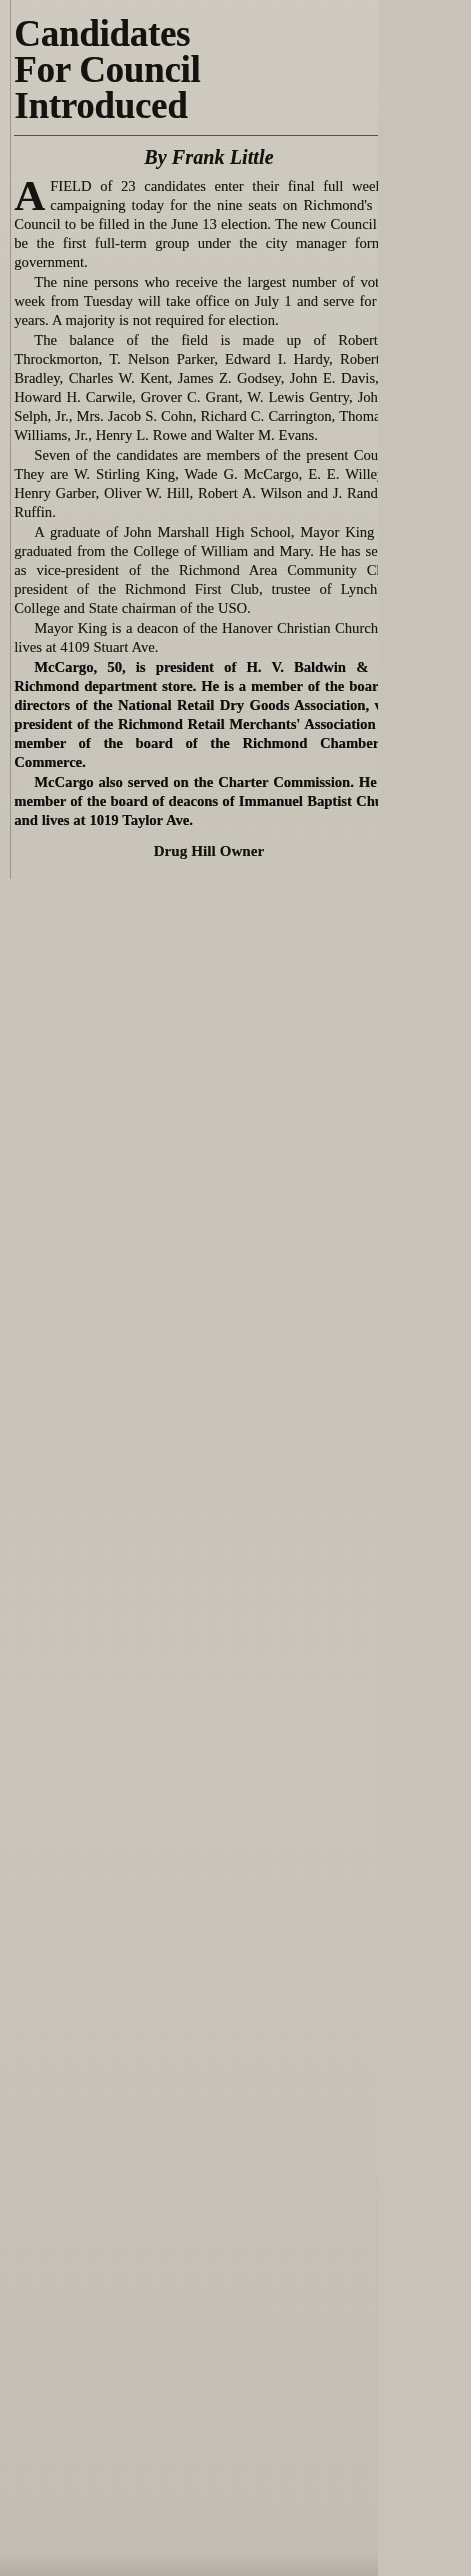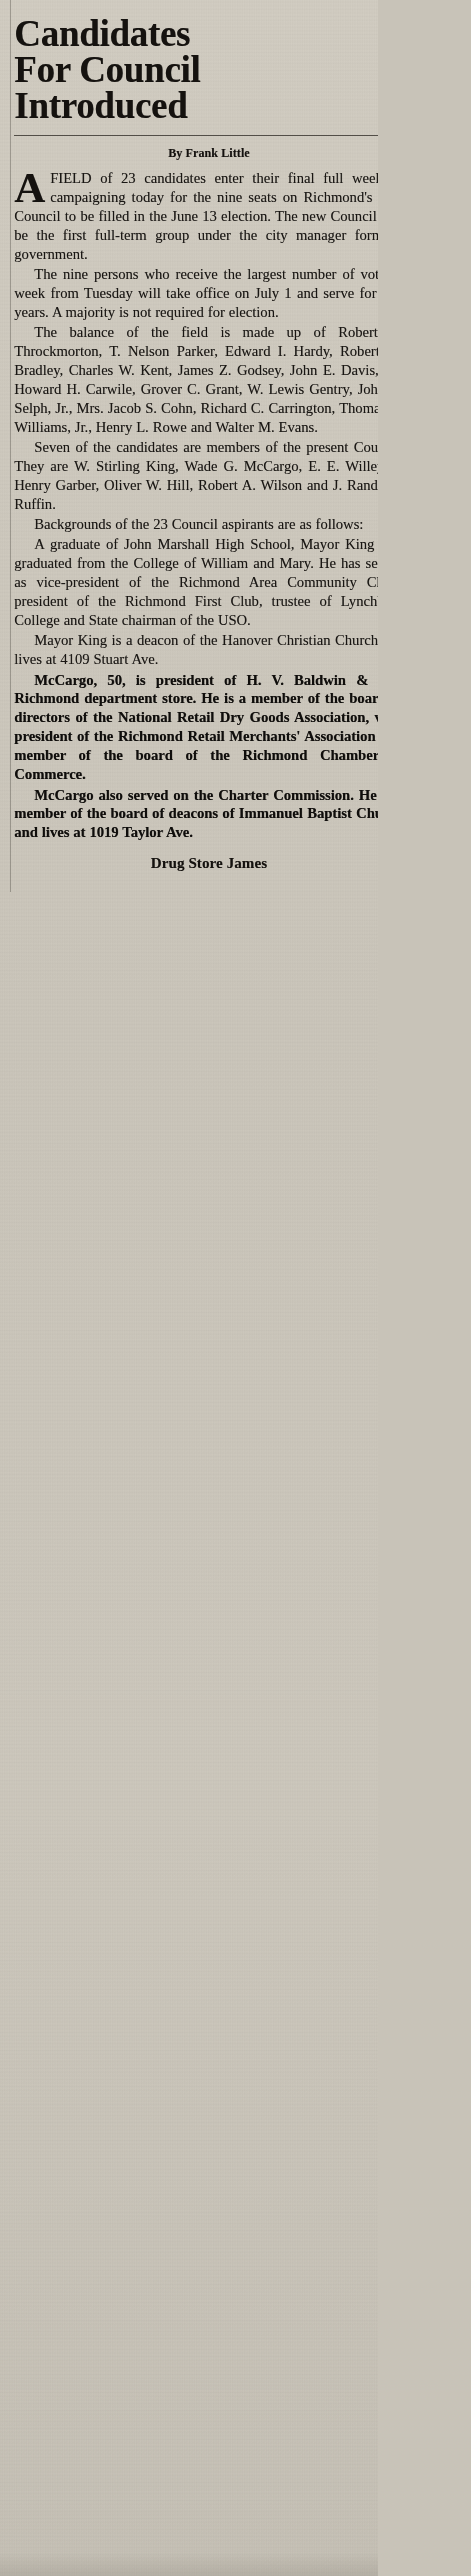--- a/index.html
+++ b/index.html
@@ -63,25 +63,26 @@
   .hr-thin {
     height: 1.2px;
     background: #2a2520;
     margin: 10.7px 0 9.5px 0;
     opacity: 0.75;
   }
 
   .byline {
     text-align: center;
     font-weight: bold;
-    font-size: 12px;
+    font-size: 20px;
     color: #14110e;
     letter-spacing: 0.1px;
     margin: 8.4px 0 8.4px 0;
     text-shadow: 0.2px 0 0 rgba(0,0,0,0.4);
+    font-style: italic;
   }
 
   .subhead {
     text-align: center;
     font-weight: bold;
     font-size: 15px;
     color: #14110e;
     margin: 13px 0 7.2px 0;
     letter-spacing: 0.1px;
     text-shadow: 0.2px 0 0 rgba(0,0,0,0.4);
@@ -152,25 +153,24 @@
 
     <p class="body dropcap-para">
       <span class="dropcap">A</span><span>FIELD of 23 candidates enter their final full week of campaigning today for the nine seats on Richmond's City Council to be filled in the June 13 election. The new Council will be the first full-term group under the city manager form of government.</span>
     </p>
 
     <p class="body">The nine persons who receive the largest number of votes a week from Tuesday will take office on July 1 and serve for two years. A majority is not required for election.</p>
     <p class="body">The balance of the field is made up of Robert C. Throckmorton, T. Nelson Parker, Edward I. Hardy, Robert M. Bradley, Charles W. Kent, James Z. Godsey, John E. Davis, Sr., Howard H. Carwile, Grover C. Grant, W. Lewis Gentry, John A. Selph, Jr., Mrs. Jacob S. Cohn, Richard C. Carrington, Thomas A. Williams, Jr., Henry L. Rowe and Walter M. Evans.</p>
     <p class="body">Seven of the candidates are members of the present Council. They are W. Stirling King, Wade G. McCargo, E. E. Willey, F. Henry Garber, Oliver W. Hill, Robert A. Wilson and J. Randolph Ruffin.</p>
 
 
-    <p class="body">Backgrounds of the 23 Council aspirants are as follows:</p>
     <p class="body">A graduate of John Marshall High School, Mayor King also graduated from the College of William and Mary. He has served as vice-president of the Richmond Area Community Chest, president of the Richmond First Club, trustee of Lynchburg College and State chairman of the USO.</p>
     <p class="body">Mayor King is a deacon of the Hanover Christian Church and lives at 4109 Stuart Ave.</p>
     <p class="body heavy">McCargo, 50, is president of H. V. Baldwin &amp; Co., Richmond department store. He is a member of the board of directors of the National Retail Dry Goods Association, vice-president of the Richmond Retail Merchants' Association and member of the board of the Richmond Chamber of Commerce.</p>
     <p class="body heavy">McCargo also served on the Charter Commission. He is a member of the board of deacons of Immanuel Baptist Church and lives at 1019 Taylor Ave.</p>
 
-    <div class="subhead">Drug Store James</div>
+    <div class="subhead">Drug Hill Owner</div>
 
   </div>
 
   <div class="bottom-fade"></div>
 </div>
 
 
 </body></html>

